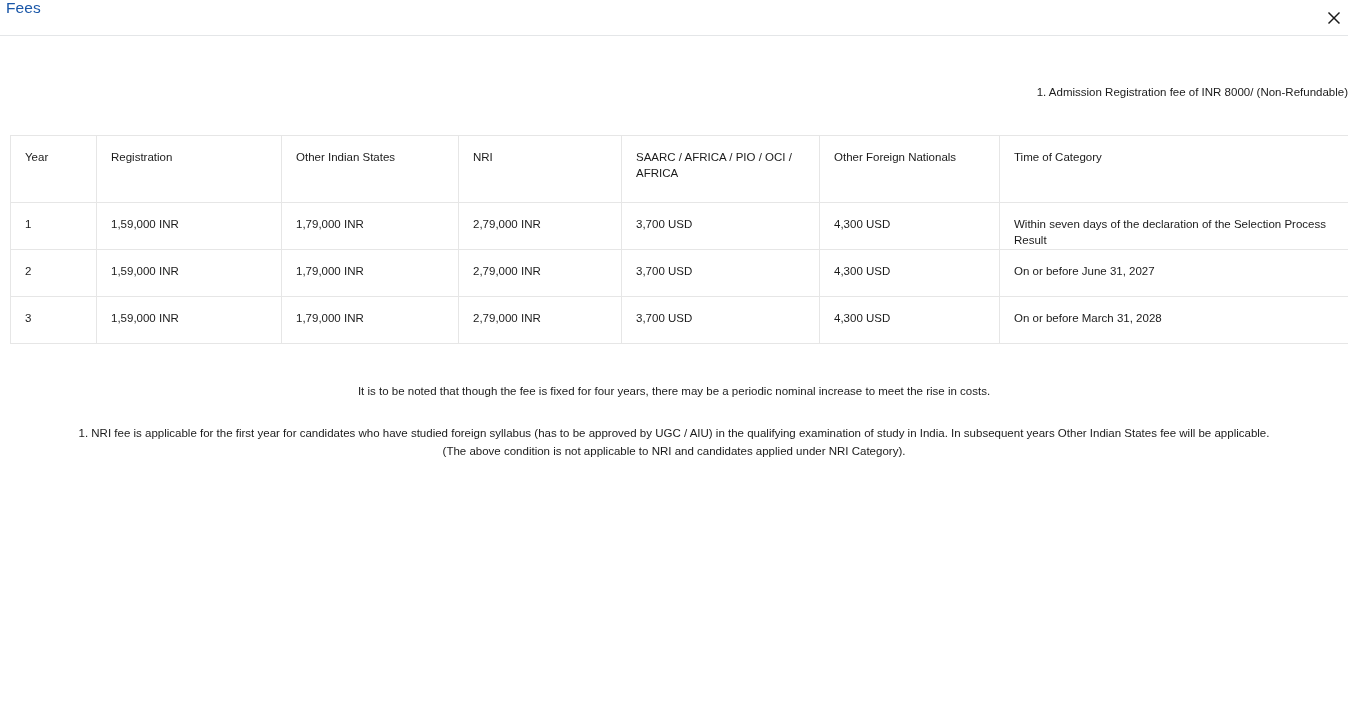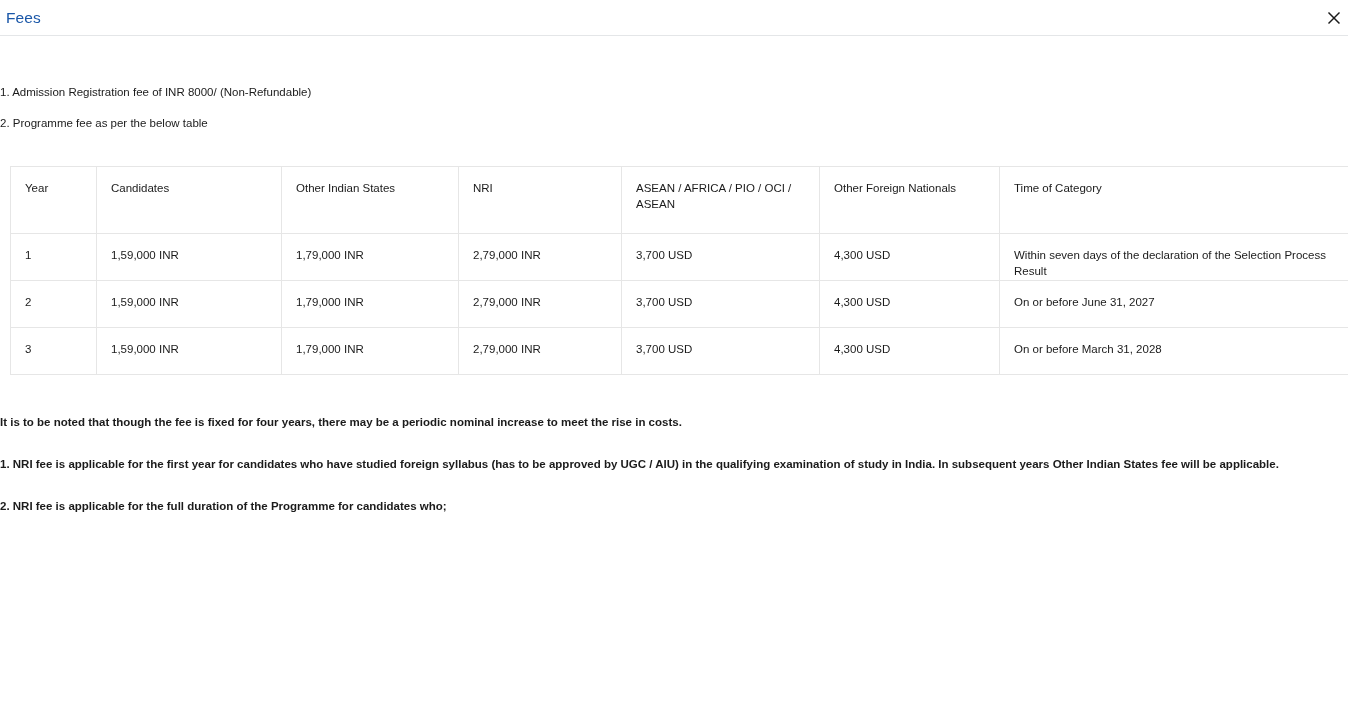--- a/index.html
+++ b/index.html
@@ -15,21 +15,21 @@
     color: #202124;
     overflow: hidden;
   }
 
   
   .modal-header {
     position: relative;
     height: 36px;
     border-bottom: 1px solid #e4e6e8;
     display: flex;
-    align-items: center;
+    align-items: flex-start;
     padding: 0 10px 0 6px;
   }
   .modal-title {
     font-size: 15.5px;
     color: #1a57a8;
     font-weight: 400;
     letter-spacing: 0.1px;
     line-height: 1;
   }
   .close-button {
@@ -48,21 +48,21 @@
     user-select: none;
   }
   .close-button svg { display: block; }
 
   
   .modal-body {
     padding: 0;
   }
 
   .intro {
-    text-align: left;
+    text-align: right;
     padding-top: 50px;
   }
   .intro .line {
     font-size: 11.5px;
     color: #1b1b1b;
     line-height: 1.2;
   }
   .intro .line + .line { margin-top: 17px; }
 
   
@@ -101,23 +101,22 @@
     white-space: normal;
   }
   table.fee-table th { height: 67px; }
   table.fee-table td { height: 47px; }
   table.fee-table tr > *:first-child { border-left: 1px solid #e6e6e6; }
   table.fee-table tr > *:last-child { border-right: none; }
   table.fee-table tbody tr:last-child td { border-bottom: none; }
 
   
   .notes {
-    text-align: left;
+    text-align: center;
     padding-top: 39px;
-    font-weight: bold;
   }
   .note-block { margin-bottom: 24px; }
   .note-block:last-child { margin-bottom: 0; }
   .note-line {
     font-size: 11.5px;
     color: #1b1b1b;
     line-height: 1.55;
   }
 </style>
 </head>
@@ -130,41 +129,40 @@
       <line x1="1.5" y1="1.5" x2="12.5" y2="12.5" stroke="#1b1b1b" stroke-width="1.5"></line>
       <line x1="12.5" y1="1.5" x2="1.5" y2="12.5" stroke="#1b1b1b" stroke-width="1.5"></line>
     </svg>
   </div>
 </div>
 
 <div class="modal-body">
 
   <div class="intro">
     <div class="line">1. Admission Registration fee of INR 8000/ (Non-Refundable)</div>
-    <div class="line">2. Programme fee as per the below table</div>
   </div>
 
   <div class="table-wrap">
     <table class="fee-table">
       <colgroup>
         <col class="c0">
           <col class="c1">
           <col class="c2">
           <col class="c3">
           <col class="c4">
           <col class="c5">
           <col class="c6">
       </colgroup>
       <thead>
         <tr>
           <th>Year</th>
-          <th>Candidates</th>
+          <th>Registration</th>
           <th>Other Indian States</th>
           <th>NRI</th>
-          <th>ASEAN / AFRICA / PIO / OCI / ASEAN</th>
+          <th>SAARC / AFRICA / PIO / OCI / AFRICA</th>
           <th>Other Foreign Nationals</th>
           <th>Time of Category</th>
         </tr>
       </thead>
       <tbody>
         <tr>
           <td>1</td>
           <td>1,59,000 INR</td>
           <td>1,79,000 INR</td>
           <td>2,79,000 INR</td>
@@ -193,20 +191,20 @@
       </tbody>
     </table>
   </div>
 
   <div class="notes">
     <div class="note-block">
       <div class="note-line">It is to be noted that though the fee is fixed for four years, there may be a periodic nominal increase to meet the rise in costs.</div>
     </div>
     <div class="note-block">
       <div class="note-line">1. NRI fee is applicable for the first year for candidates who have studied foreign syllabus (has to be approved by UGC / AIU) in the qualifying examination of study in India. In subsequent years Other Indian States fee will be applicable.</div>
+      <div class="note-line">(The above condition is not applicable to NRI and candidates applied under NRI Category).</div>
     </div>
     <div class="note-block">
-      <div class="note-line">2. NRI fee is applicable for the full duration of the Programme for candidates who;</div>
     </div>
 
   </div>
 
 </div>
 
 </body></html>

